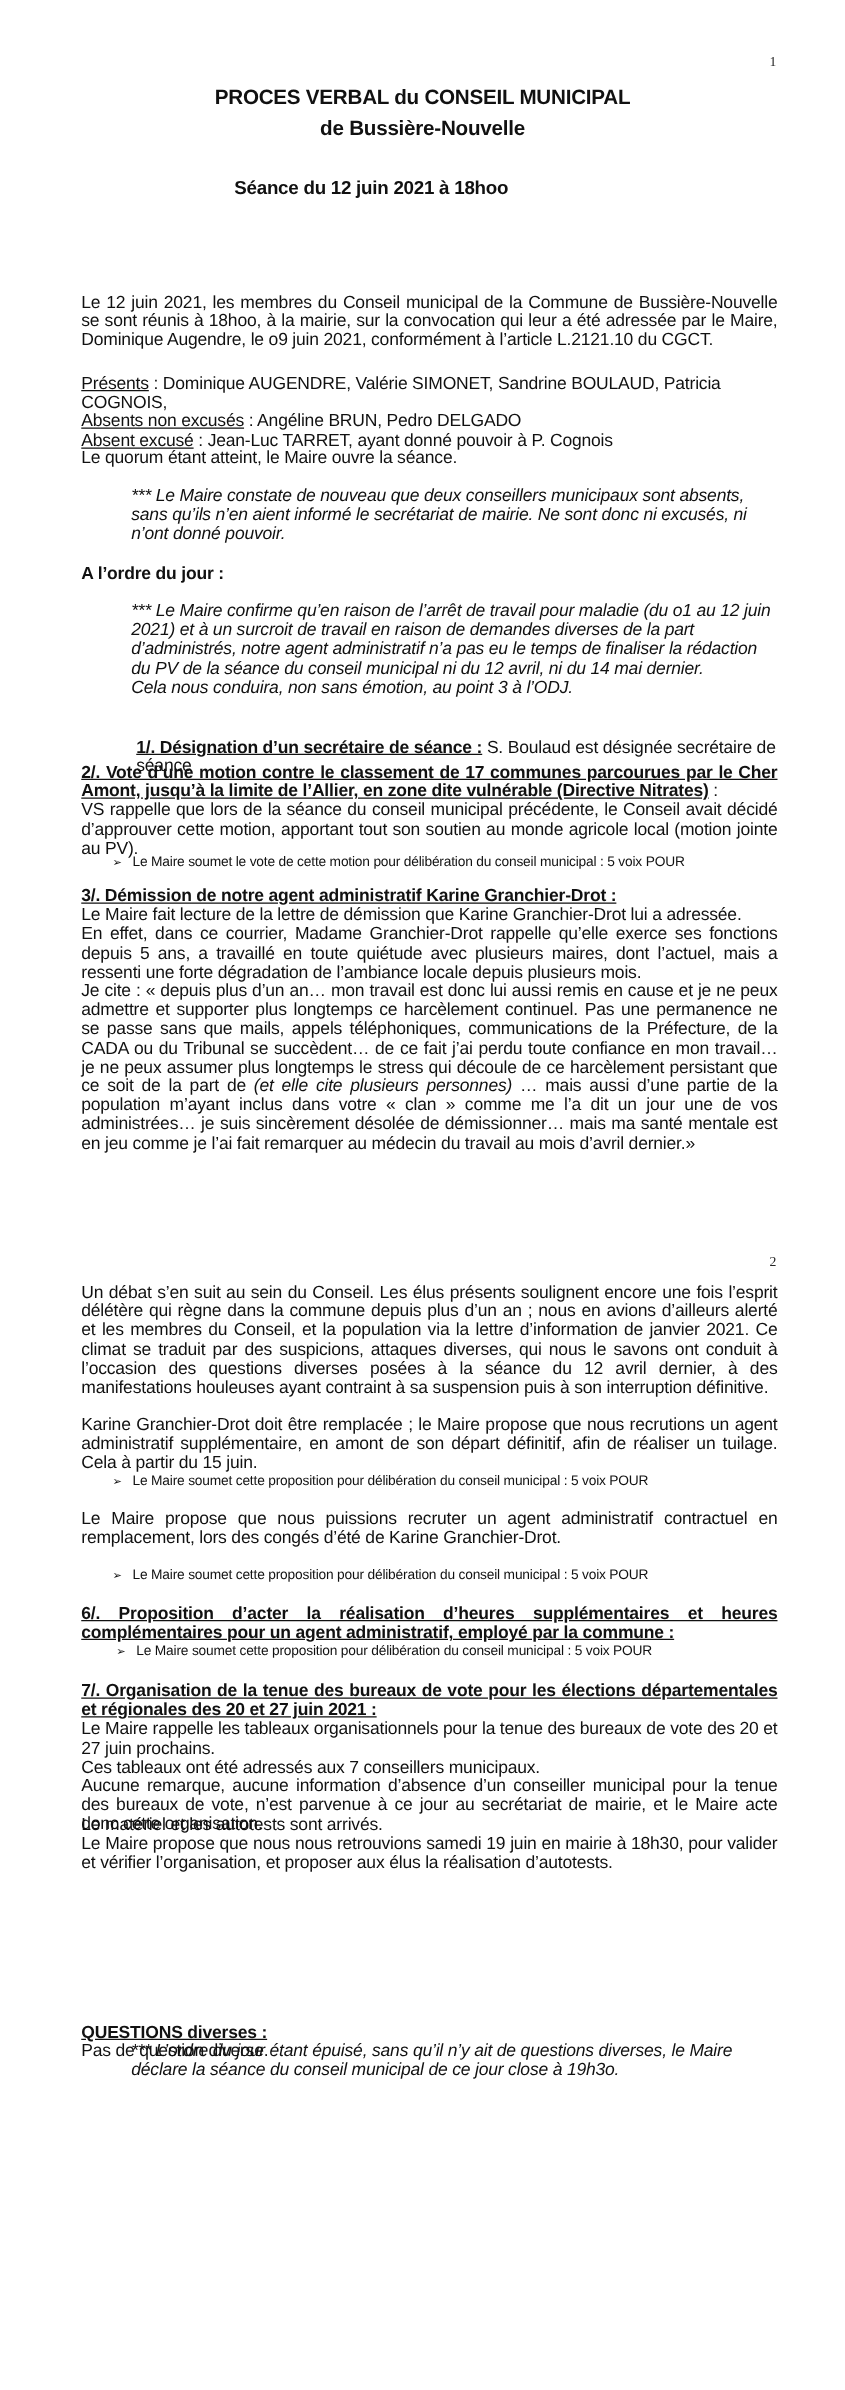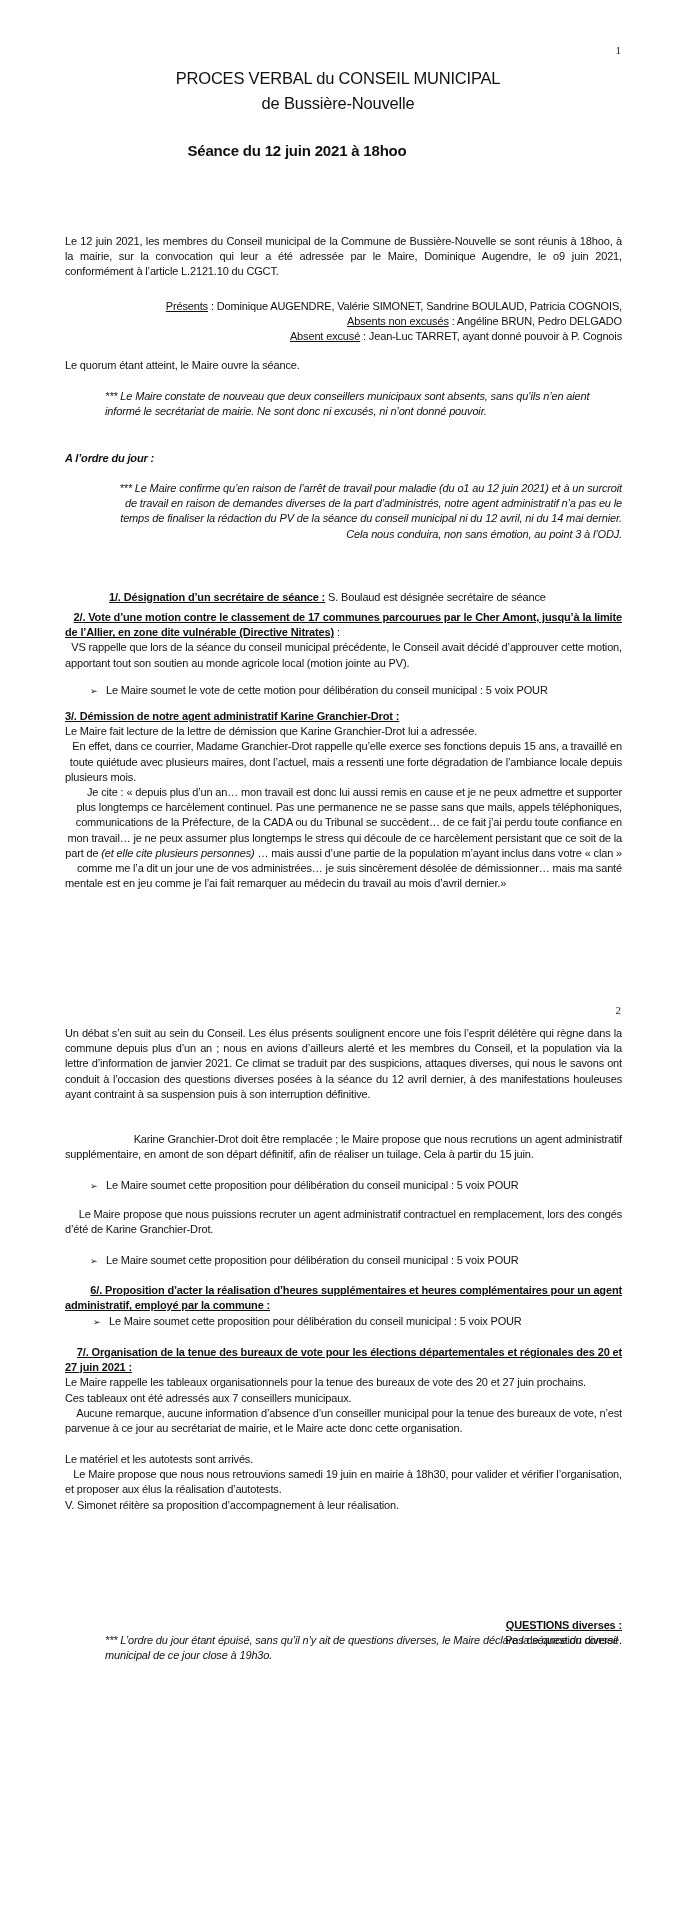--- a/index.html
+++ b/index.html
@@ -1,28 +1,28 @@
 <!DOCTYPE html>
 <html><head>
 <meta charset="utf-8">
 <style>
   html, body { margin: 0; padding: 0; background: #ffffff; }
   body { width: 676px; height: 1912px; position: relative; overflow: hidden;
          font-family: "Liberation Sans", sans-serif; color: #111111; }
   .page-num { position: absolute; right: 55px; font-family: "Liberation Serif", serif; font-size: 11px; color: #222; }
-  .title { position: absolute; left: 0; width: 676px; text-align: center; font-weight: normal; font-size: 16.5px; line-height: 22px; letter-spacing: -0.2px; }
+  .title { position: absolute; left: 0; width: 676px; text-align: center; font-weight: bold; font-size: 16.5px; line-height: 22px; letter-spacing: -0.2px; }
   .subtitle { position: absolute; left: 0; width: 594px; text-align: center; font-weight: bold; font-size: 15px; line-height: 20px; letter-spacing: -0.2px; }
-  .blk { position: absolute; left: 65px; width: 557px; font-size: 11px; line-height: 15.2px; letter-spacing: -0.15px; }
+  .blk { position: absolute; left: 65px; width: 557px; font-size: 14px; line-height: 15.2px; letter-spacing: -0.15px; }
   .just { text-align: justify; text-align-last: left; }
   .ital { font-style: italic; left: 105px; width: 517px; }
   .u { text-decoration: underline; }
   .b { font-weight: bold; }
   .bullet { position: absolute; left: 90px; width: 530px; font-size: 11px; line-height: 15px; letter-spacing: -0.15px; }
   .bullet .arrow { display: inline-block; width: 16px; font-size: 9px; }
-  p { margin: 0; text-align: right; }
+  p { margin: 0; }
 </style>
 </head>
 <body>
 
 <div class="page-num" style="top:44px;">1</div>
 
 <div class="title" style="top:67px;">PROCES VERBAL du CONSEIL MUNICIPAL</div>
 <div class="title" style="top:92px;">de Bussière-Nouvelle</div>
 <div class="subtitle" style="top:141px;">Séance du 12 juin 2021 à 18hoo</div>
 
@@ -31,21 +31,21 @@
 <div class="blk" style="top:299px;">
   <p><span class="u">Présents</span><span> : Dominique AUGENDRE, Valérie SIMONET, Sandrine BOULAUD, Patricia COGNOIS,</span></p>
   <p><span class="u">Absents non excusés</span><span> : Angéline BRUN, Pedro DELGADO</span></p>
   <p><span class="u">Absent excusé</span><span> : Jean-Luc TARRET, ayant donné pouvoir à P. Cognois</span></p>
 </div>
 
 <div class="blk" style="top:358px;">Le quorum étant atteint, le Maire ouvre la séance.</div>
 
 <div class="blk ital" style="top:389px;">*** Le Maire constate de nouveau que deux conseillers municipaux sont absents, sans qu’ils n’en aient informé le secrétariat de mairie. Ne sont donc ni excusés, ni n’ont donné pouvoir.</div>
 
-<div class="blk b" style="top:451px;font-style:italic;">A l’ordre du jour :</div>
+<div class="blk b" style="top:451px;">A l’ordre du jour :</div>
 
 <div class="blk ital" style="top:481px;">
   <p>*** Le Maire confirme qu’en raison de l’arrêt de travail pour maladie (du o1 au 12 juin 2021) et à un surcroit de travail en raison de demandes diverses de la part d’administrés, notre agent administratif n’a pas eu le temps de finaliser la rédaction du PV de la séance du conseil municipal ni du 12 avril, ni du 14 mai dernier.</p>
   <p>Cela nous conduira, non sans émotion, au point 3 à l’ODJ.</p>
 </div>
 
 <div class="blk" style="top:590px;margin-left:44px;">
   <span class="b u">1/. Désignation d’un secrétaire de séance :</span><span> S. Boulaud est désignée secrétaire de séance</span>
 </div>
 
@@ -53,21 +53,21 @@
   <p><span class="b u">2/. Vote d’une motion contre le classement de 17 communes parcourues par le Cher Amont, jusqu’à la limite de l’Allier, en zone dite vulnérable (Directive Nitrates)</span><span> :</span></p>
   <p>VS rappelle que lors de la séance du conseil municipal précédente, le Conseil avait décidé d’approuver cette motion, apportant tout son soutien au monde agricole local (motion jointe au PV).</p>
 </div>
 <div class="bullet" style="top:683px;">
   <span class="arrow">➢</span><span>Le Maire soumet le vote de cette motion pour délibération du conseil municipal : 5 voix POUR</span>
 </div>
 
 <div class="blk just" style="top:709px;">
   <p class="b u">3/. Démission de notre agent administratif Karine Granchier-Drot :</p>
   <p>Le Maire fait lecture de la lettre de démission que Karine Granchier-Drot lui a adressée.</p>
-  <p>En effet, dans ce courrier, Madame Granchier-Drot rappelle qu’elle exerce ses fonctions depuis 15 ans, a travaillé en toute quiétude avec plusieurs maires, dont l’actuel, mais a ressenti une forte dégradation de l’ambiance locale depuis plusieurs mois.</p>
+  <p>En effet, dans ce courrier, Madame Granchier-Drot rappelle qu’elle exerce ses fonctions depuis 5 ans, a travaillé en toute quiétude avec plusieurs maires, dont l’actuel, mais a ressenti une forte dégradation de l’ambiance locale depuis plusieurs mois.</p>
   <p><span>Je cite : « depuis plus d’un an… mon travail est donc lui aussi remis en cause et je ne peux admettre et supporter plus longtemps ce harcèlement continuel. Pas une permanence ne se passe sans que mails, appels téléphoniques, communications de la Préfecture, de la CADA ou du Tribunal se succèdent… de ce fait j’ai perdu toute confiance en mon travail… je ne peux assumer plus longtemps le stress qui découle de ce harcèlement persistant que ce soit de la part de </span><i>(et elle cite plusieurs personnes)</i><span> … mais aussi d’une partie de la population m’ayant inclus dans votre « clan » comme me l’a dit un jour une de vos administrées… je suis sincèrement désolée de démissionner… mais ma santé mentale est en jeu comme je l’ai fait remarquer au médecin du travail au mois d’avril dernier.»</span></p>
 </div>
 
 <div class="page-num" style="top:1004px;">2</div>
 
 <div class="blk just" style="top:1026px;">Un débat s’en suit au sein du Conseil. Les élus présents soulignent encore une fois l’esprit délétère qui règne dans la commune depuis plus d’un an ; nous en avions d’ailleurs alerté et les membres du Conseil, et la population via la lettre d’information de janvier 2021. Ce climat se traduit par des suspicions, attaques diverses, qui nous le savons ont conduit à l’occasion des questions diverses posées à la séance du 12 avril dernier, à des manifestations houleuses ayant contraint à sa suspension puis à son interruption définitive.</div>
 
 <div class="blk just" style="top:1132px;">
   <p>Karine Granchier-Drot doit être remplacée ; le Maire propose que nous recrutions un agent administratif supplémentaire, en amont de son départ définitif, afin de réaliser un tuilage. Cela à partir du 15 juin.</p>
 </div>
@@ -92,21 +92,20 @@
 <div class="blk just" style="top:1345px;">
   <p class="b u">7/. Organisation de la tenue des bureaux de vote pour les élections départementales et régionales des 20 et 27 juin 2021 :</p>
   <p>Le Maire rappelle les tableaux organisationnels pour la tenue des bureaux de vote des 20 et 27 juin prochains.</p>
   <p>Ces tableaux ont été adressés aux 7 conseillers municipaux.</p>
   <p>Aucune remarque, aucune information d’absence d’un conseiller municipal pour la tenue des bureaux de vote, n’est parvenue à ce jour au secrétariat de mairie, et le Maire acte donc cette organisation.</p>
 </div>
 
 <div class="blk just" style="top:1452px;">
   <p>Le matériel et les autotests sont arrivés.</p>
   <p>Le Maire propose que nous nous retrouvions samedi 19 juin en mairie à 18h30, pour valider et vérifier l’organisation, et proposer aux élus la réalisation d’autotests.</p>
-  <p>V. Simonet réitère sa proposition d’accompagnement à leur réalisation.</p>
 </div>
 
 <div class="blk" style="top:1618px;">
   <p class="b u">QUESTIONS diverses :</p>
   <p>Pas de question diverse.</p>
 </div>
 
 <div class="blk ital" style="top:1633px;">*** L’ordre du jour étant épuisé, sans qu’il n’y ait de questions diverses, le Maire déclare la séance du conseil municipal de ce jour close à 19h3o.</div>
 
 </body></html>

